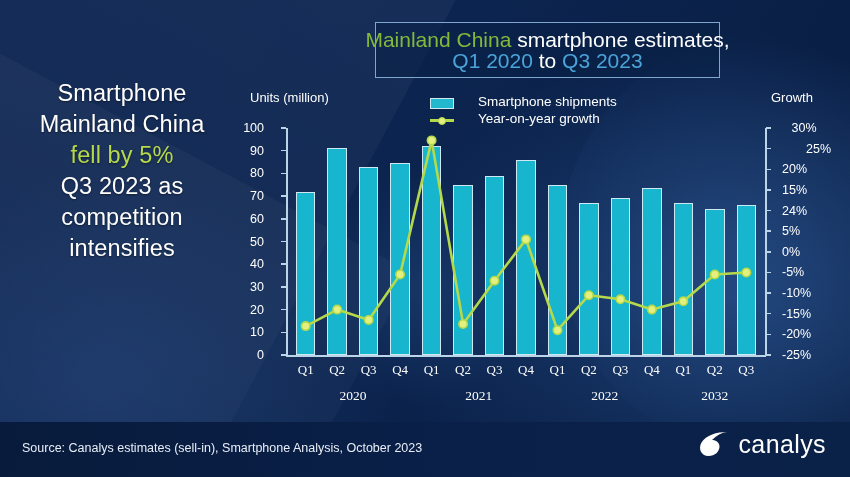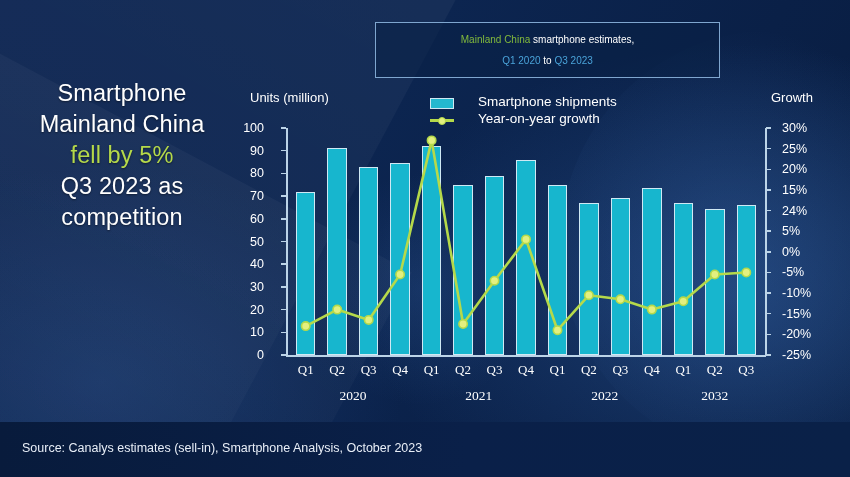--- a/index.html
+++ b/index.html
@@ -51,21 +51,21 @@
   #headline .hl-green{color:#b5d94a;}
 
   
   #title-box{
     position:absolute;left:375px;top:22px;width:345px;height:56px;
     border:1px solid #7fa6cf;
     background:rgba(10,33,70,0.55);
     display:flex;flex-direction:column;align-items:center;justify-content:center;
     box-sizing:border-box;
   }
-  #title-box .tline{font-size:10px;line-height:21px;color:#ffffff;white-space:nowrap;}
+  #title-box .tline{font-size:21px;line-height:21px;color:#ffffff;white-space:nowrap;}
   .t-green{color:#82b93c;}
   .t-blue{color:#4aa3d9;}
 
   
   #units-label{
     position:absolute;left:250px;top:90px;color:#ffffff;font-size:13px;
   }
   #growth-label{
     position:absolute;left:771px;top:90px;color:#ffffff;font-size:13px;
   }
@@ -143,20 +143,21 @@
   <div class="deco-band2"></div>
   <div class="deco-arc"></div>
   <div class="deco-arc2"></div>
 
   <div id="headline">
     <div>Smartphone</div>
     <div>Mainland China</div>
     <div class="hl-green">fell by 5%</div>
     <div>Q3 2023 as</div>
     <div>competition</div>
+    <div>intensifies</div>
   </div>
 
   <div id="title-box">
     <div class="tline">
       <span class="t-green">Mainland China</span><span> smartphone estimates,</span>
     </div>
     <div class="tline">
       <span class="t-blue">Q1 2020</span><span> to </span><span class="t-blue">Q3 2023</span>
     </div>
   </div>
@@ -218,23 +219,23 @@
         <div class="ytick-label right" style="top: 117.818px;">0%</div>
         <div class="tick tick-r" style="top: 102.432px;"></div>
         <div class="ytick-label right" style="top: 97.1818px;">5%</div>
         <div class="tick tick-r" style="top: 81.7955px;"></div>
         <div class="ytick-label right" style="top: 76.5455px;">24%</div>
         <div class="tick tick-r" style="top: 61.1591px;"></div>
         <div class="ytick-label right" style="top: 55.9091px;">15%</div>
         <div class="tick tick-r" style="top: 40.5227px;"></div>
         <div class="ytick-label right" style="top: 35.2727px;">20%</div>
         <div class="tick tick-r" style="top: 19.8864px;"></div>
-        <div class="ytick-label right" style="top: 14.6364px;">25%</div>
+        <div class="ytick-label right" style="top: 14.6364px; margin-left: 24px;">25%</div>
         <div class="tick tick-r" style="top: -0.75px;"></div>
-        <div class="ytick-label right" style="top: -6px;">30%</div>
+        <div class="ytick-label right" style="top: -6px; text-align: center;">30%</div>
       </div>
     <div id="bars">
         <div class="bar" title="Q1: 72 million" style="left: 5.97867px; top: 63.56px; width: 19.5093px; height: 163.44px; background: rgb(23, 182, 206); border-color: rgb(207, 233, 244);"></div>
         <div class="bar" title="Q2: 91 million" style="left: 37.4453px; top: 20.43px; width: 19.5093px; height: 206.57px; background: rgb(23, 182, 206); border-color: rgb(207, 233, 244);"></div>
         <div class="bar" title="Q3: 83 million" style="left: 68.912px; top: 38.59px; width: 19.5093px; height: 188.41px; background: rgb(23, 182, 206); border-color: rgb(207, 233, 244);"></div>
         <div class="bar" title="Q4: 84.5 million" style="left: 100.379px; top: 35.185px; width: 19.5093px; height: 191.815px; background: rgb(23, 182, 206); border-color: rgb(207, 233, 244);"></div>
         <div class="bar" title="Q1: 92 million" style="left: 131.845px; top: 18.16px; width: 19.5093px; height: 208.84px; background: rgb(23, 182, 206); border-color: rgb(207, 233, 244);"></div>
         <div class="bar" title="Q2: 75 million" style="left: 163.312px; top: 56.75px; width: 19.5093px; height: 170.25px; background: rgb(23, 182, 206); border-color: rgb(207, 233, 244);"></div>
         <div class="bar" title="Q3: 79 million" style="left: 194.779px; top: 47.67px; width: 19.5093px; height: 179.33px; background: rgb(23, 182, 206); border-color: rgb(207, 233, 244);"></div>
         <div class="bar" title="Q4: 86 million" style="left: 226.245px; top: 31.78px; width: 19.5093px; height: 195.22px; background: rgb(23, 182, 206); border-color: rgb(207, 233, 244);"></div>
@@ -315,13 +316,19 @@
       <div class="qlabel" style="left: 404.8px;">Q2</div>
       <div class="qlabel" style="left: 436.267px;">Q3</div>
       <div class="ylabel" style="left: 17.9333px;">2020</div>
       <div class="ylabel" style="left: 143.8px;">2021</div>
       <div class="ylabel" style="left: 269.667px;">2022</div>
       <div class="ylabel" style="left: 379.8px;">2032</div>
     </div>
 
   <div id="footer-bar"></div>
   <div id="source">Source: Canalys estimates (sell-in), Smartphone Analysis, October 2023</div>
+  <div id="logo">
+    <svg width="34" height="30" viewBox="0 0 34 30">
+      <path d="M30 3 C20 3 9 6 4.5 13.5 C1 19.5 4 27 11.5 27 C18 27 22.5 22.5 22.5 17.5 C22.5 13.5 19 11 15 11 C20 6 25 3.5 30 3 Z" fill="#ffffff"></path>
+    </svg>
+    <span class="logo-word">canalys</span>
+  </div>
 </div>
 
 </body></html>

